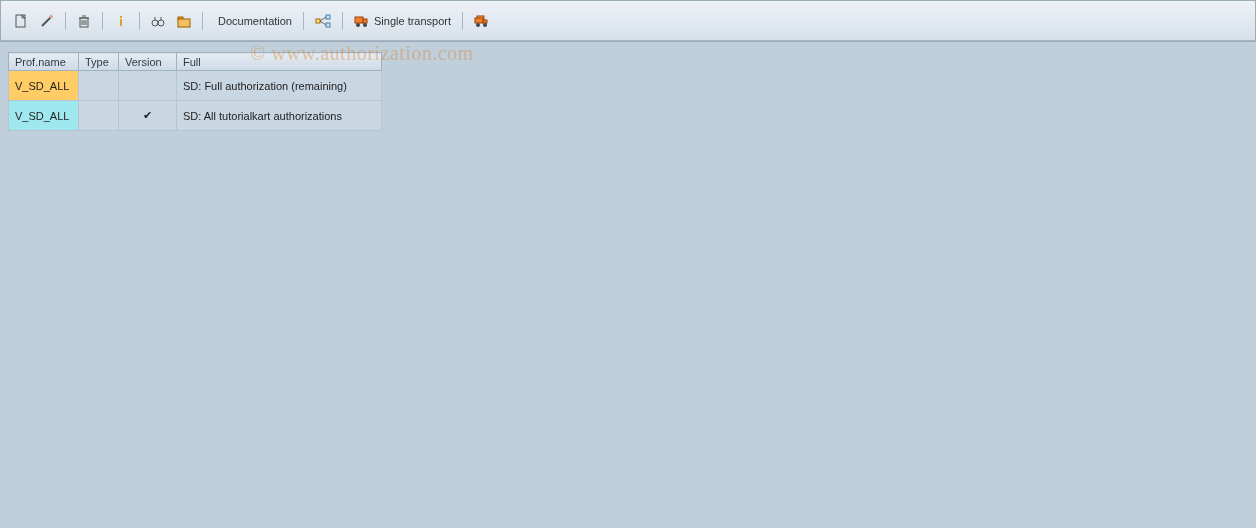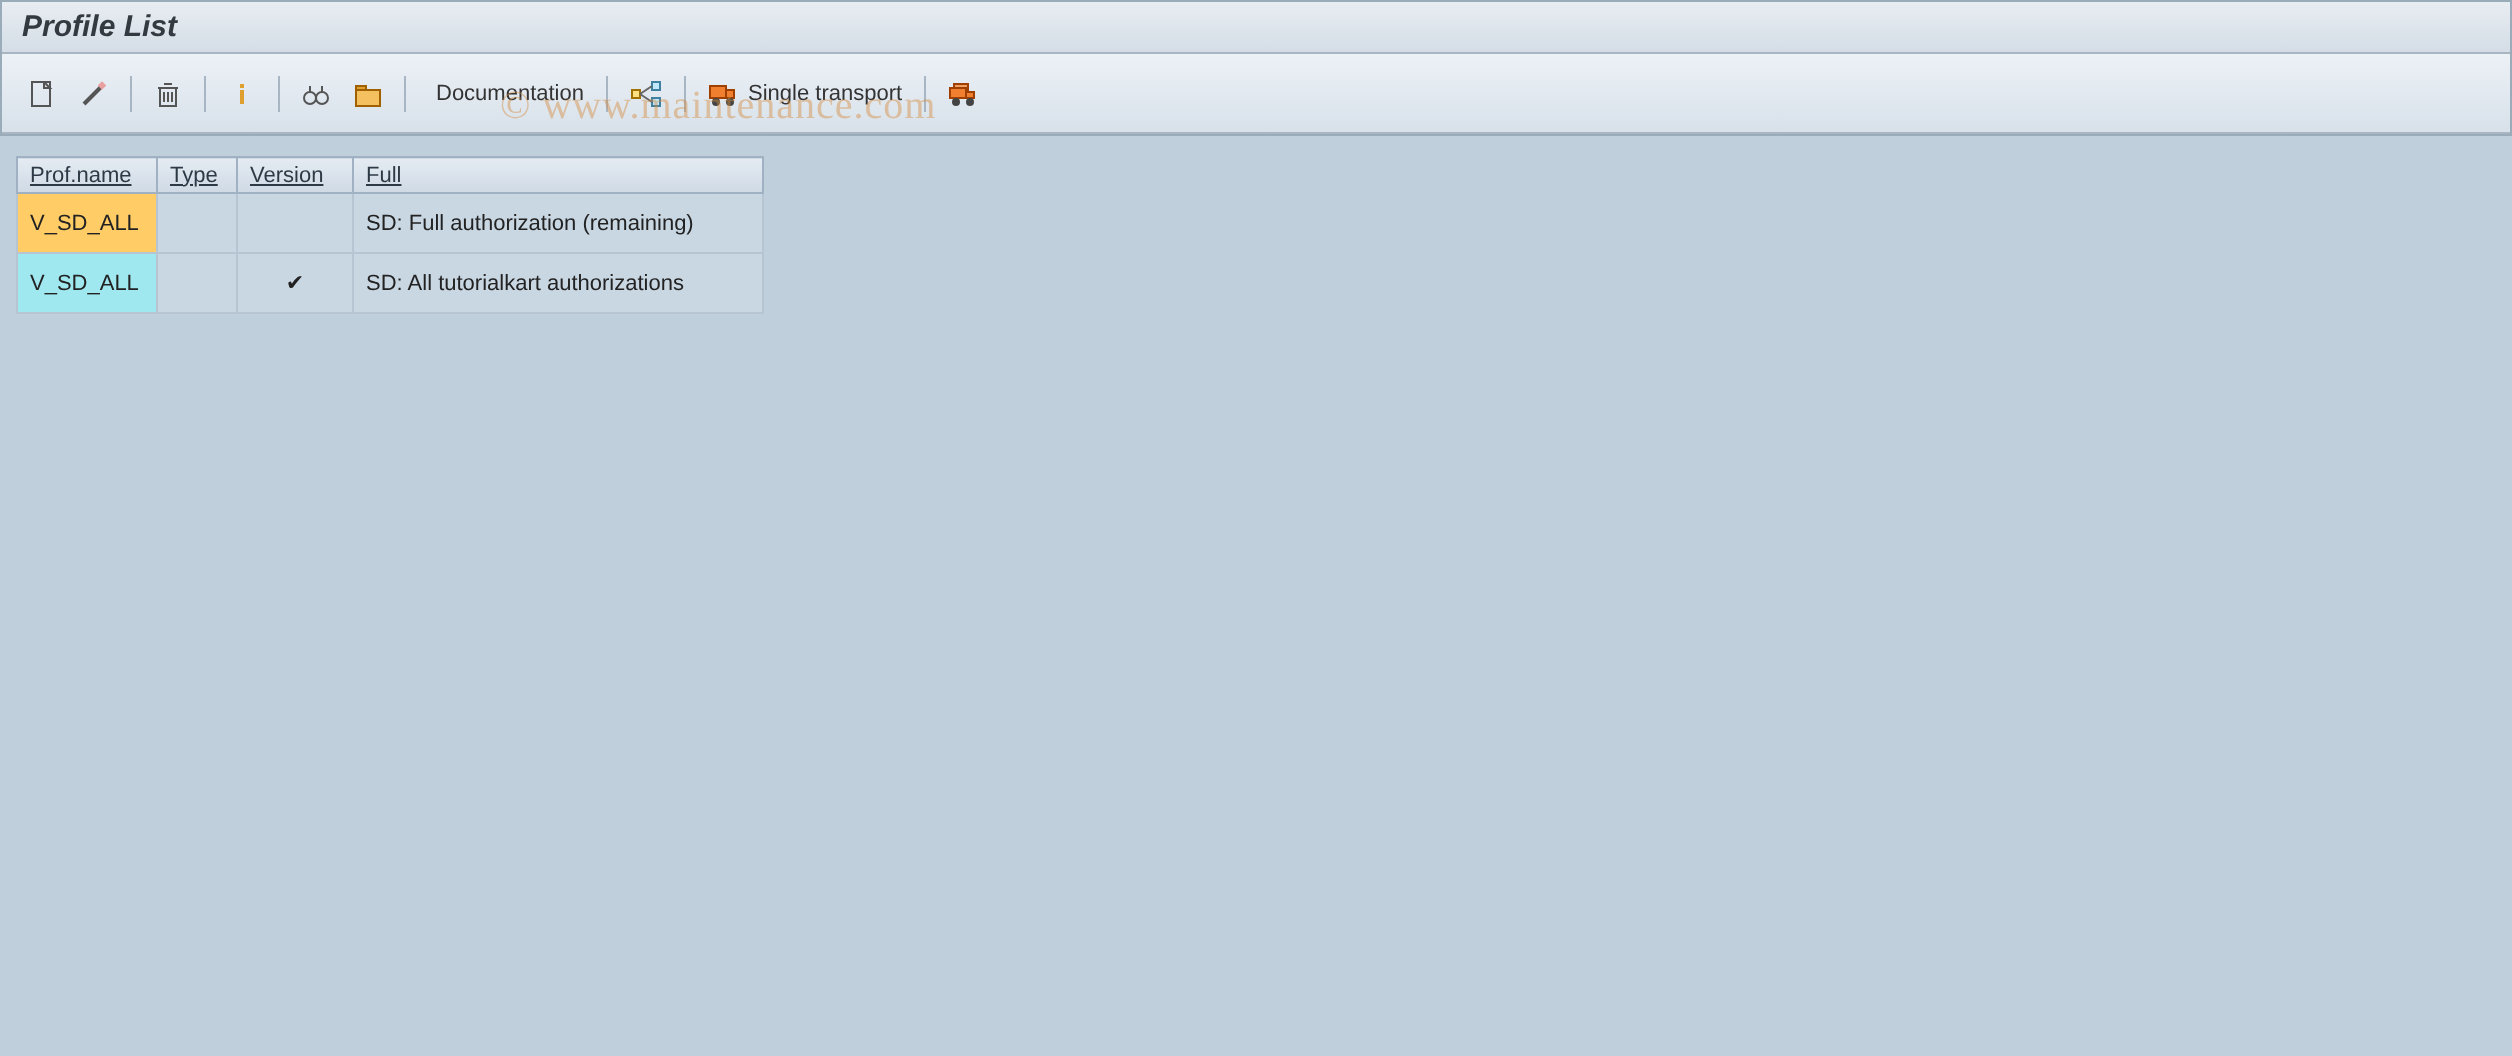--- a/index.html
+++ b/index.html
@@ -65,21 +65,20 @@
       background: #c9d7e3;
     }
     table.grid th {
       background: linear-gradient(to bottom, #e4ebf2 0%, #cfdae5 100%);
       border: 1px solid #9fb1c2;
       padding: 2px 6px;
       font-weight: normal;
       text-align: left;
       color: #2d3a46;
       height: 18px;
-      text-decoration: underline;
     }
     table.grid td {
       border: 1px solid #b7c4d1;
       padding: 1px 6px;
       height: 30px;
       color: #222;
     }
     .col-prof { width: 70px; }
     .col-type { width: 40px; }
     .col-version { width: 58px; text-align: center; }
@@ -96,23 +95,20 @@
       font-weight: 500;
       pointer-events: none;
       font-family: Georgia, serif;
       letter-spacing: .5px;
     }
   </style>
 </head>
 <body>
 
 <div class="outer-border">
-  <div class="title-bar">
-    <h1>Profile List</h1>
-  </div>
 
   <div class="toolbar">
     <div class="tool-btn">
       <svg width="14" height="14">
         <rect x="2" y="1" width="9" height="12" fill="none" stroke="#555" stroke-width="1"></rect>
         <polyline points="8,1 11,4 8,4 8,1" fill="#ddd" stroke="#555" stroke-width="1"></polyline>
       </svg>
     </div>
     <div class="tool-btn">
       <svg width="14" height="14">
@@ -210,13 +206,13 @@
         <tr>
           <td class="col-prof cell-cyan">V_SD_ALL</td>
           <td class="col-type"></td>
           <td class="col-version">✔</td>
           <td class="col-text">SD: All tutorialkart authorizations</td>
         </tr>
       </tbody>
   </table>
 </div>
 
-<div class="watermark">© www.maintenance.com</div>
+<div class="watermark">© www.authorization.com</div>
 
 </body></html>

